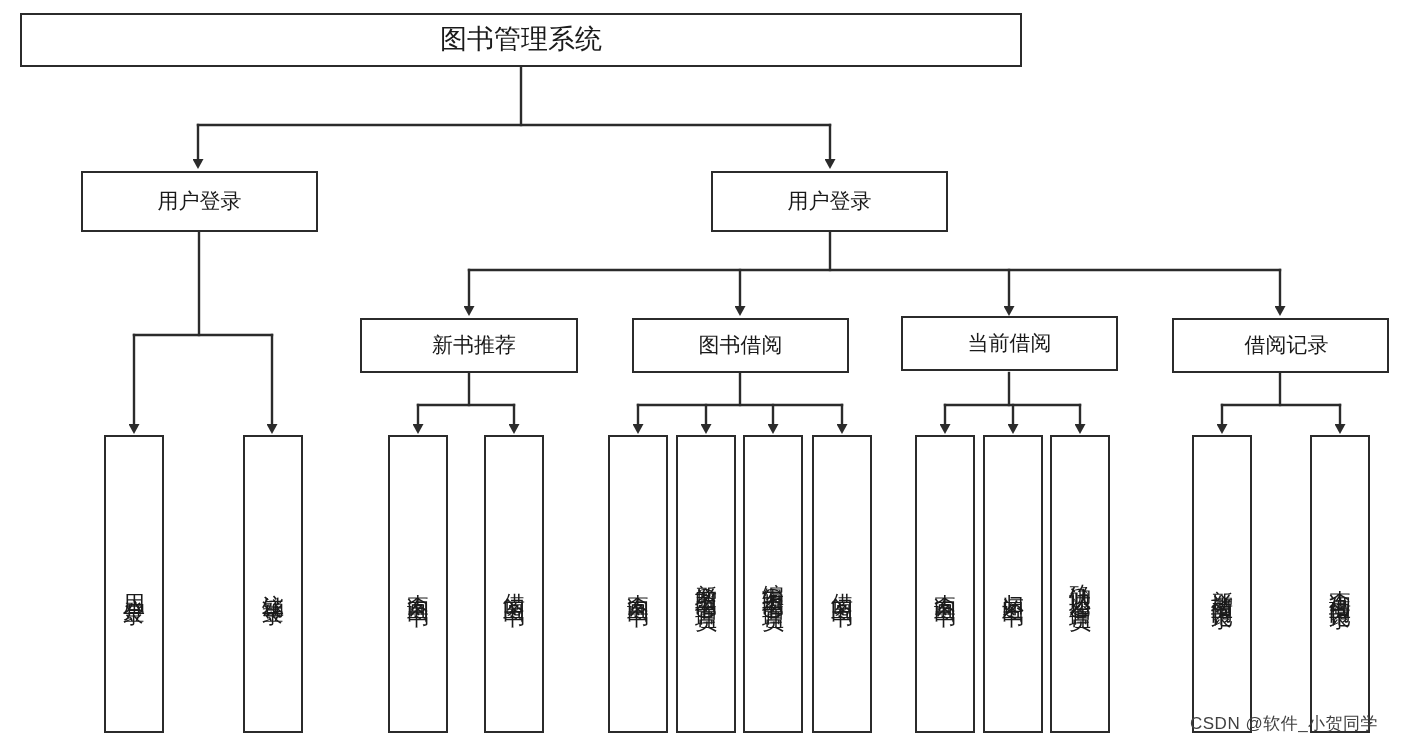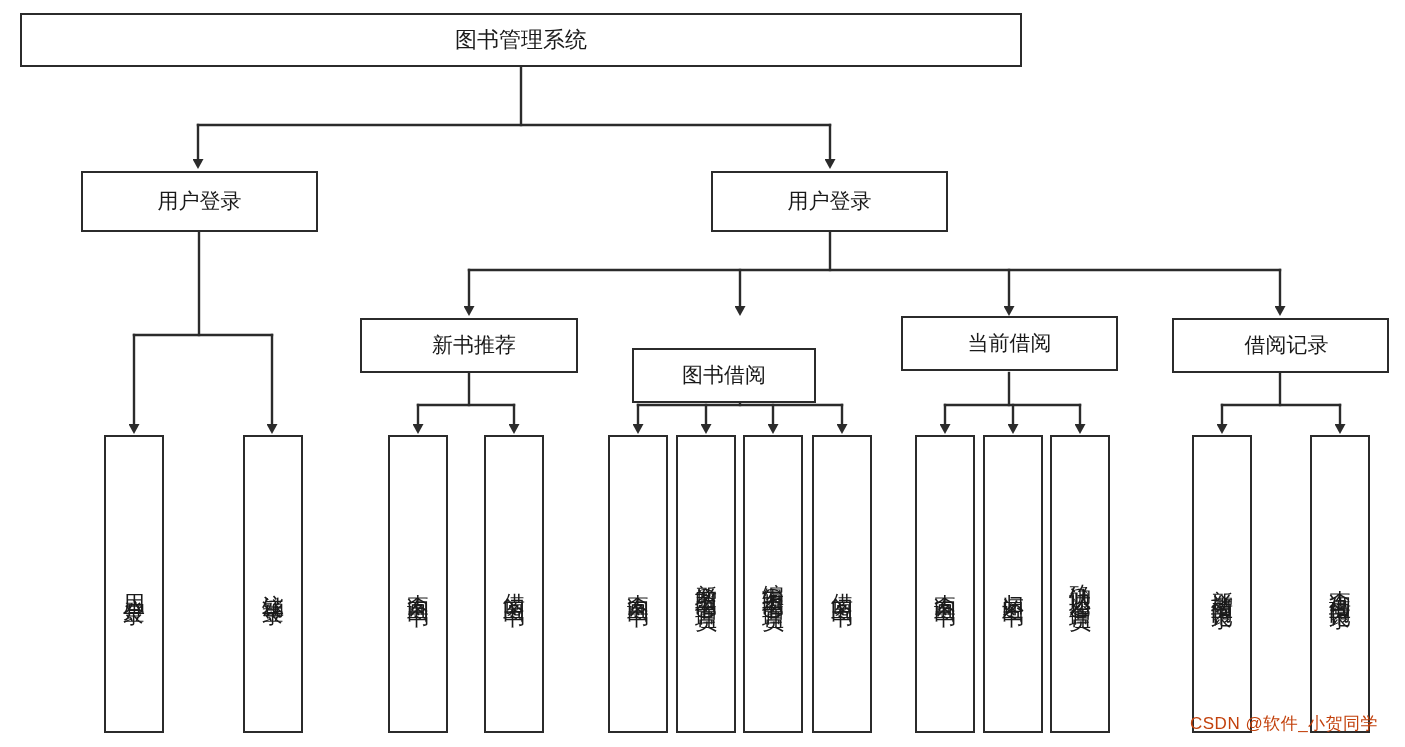--- a/index.html
+++ b/index.html
@@ -40,42 +40,42 @@
     line-height: 1.18;
     text-align: center;
     white-space: nowrap;
   }
   
   .node.h .node-label {
     font-size: 21px;
     writing-mode: horizontal-tb;
   }
   .node.root .node-label {
-    font-size: 22px;
+    font-size: 27px;
   }
   
   .node.v {
     align-items: center;
     justify-content: center;
   }
   .node.v .node-label {
     writing-mode: vertical-rl;
     text-orientation: upright;
     font-size: 22px;
     letter-spacing: 4px;
     line-height: 1;
     white-space: nowrap;
     max-height: 100%;
   }
   .watermark {
     position: absolute;
     left: 1190px;
     top: 712px;
     font-size: 17px;
-    color: #c2410c;
+    color: #404040;
     letter-spacing: 0.5px;
     white-space: nowrap;
     z-index: 6;
     pointer-events: none;
   }
 </style>
 </head>
 <body>
 
 <div id="canvas">
@@ -137,21 +137,21 @@
   <div class="node h" style="left:81px; top:171px; width:237px; height:61px;">
     <span class="node-label">用户登录</span>
   </div>
   <div class="node h" style="left:711px; top:171px; width:237px; height:61px;">
     <span class="node-label">用户登录</span>
   </div>
 
   <div class="node h" style="left:360px; top:318px; width:218px; height:55px;padding-left:10px;">
     <span class="node-label">新书推荐</span>
   </div>
-  <div class="node h" style="left:632px; top:318px; width:184px; height:55px;margin-top:30px;">
+  <div class="node h" style="left:632px; top:318px; width:217px; height:55px;">
     <span class="node-label">图书借阅</span>
   </div>
   <div class="node h" style="left:901px; top:316px; width:217px; height:55px;">
     <span class="node-label">当前借阅</span>
   </div>
   <div class="node h" style="left:1172px; top:318px; width:217px; height:55px;padding-left:12px;">
     <span class="node-label">借阅记录</span>
   </div>
 
   <div class="node v" style="left:104px; top:435px; width:60px; height:298px;">

